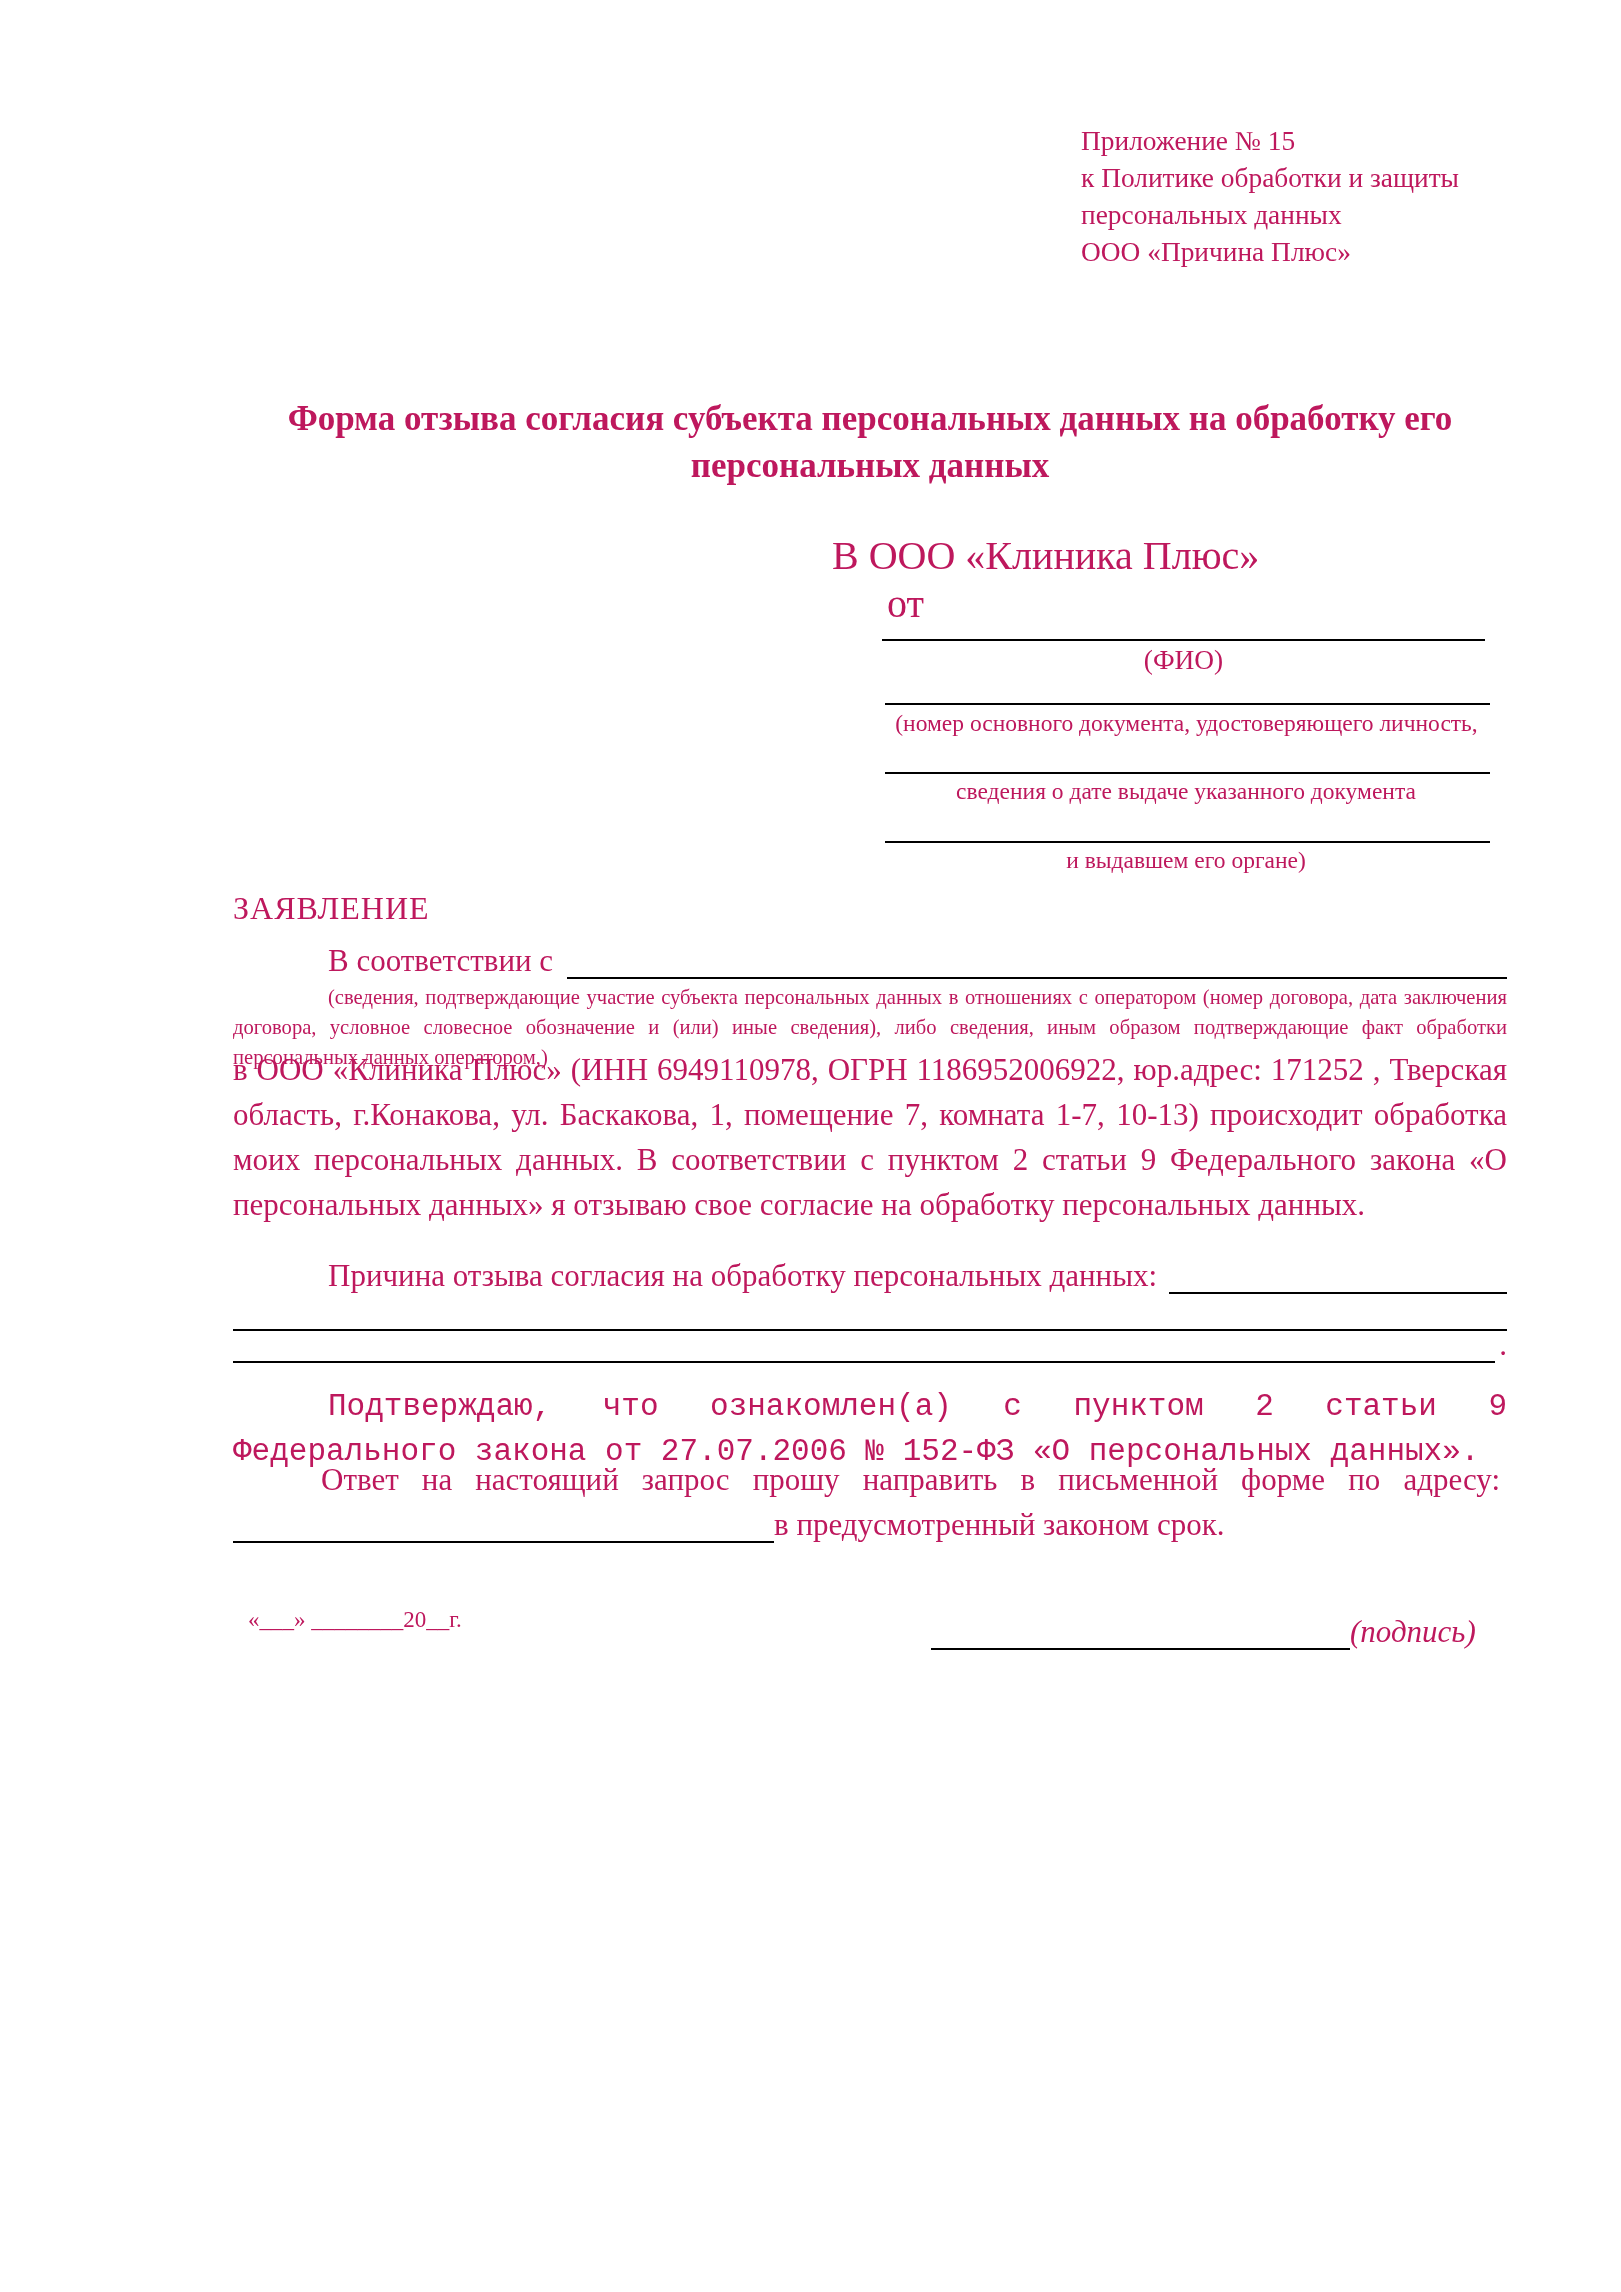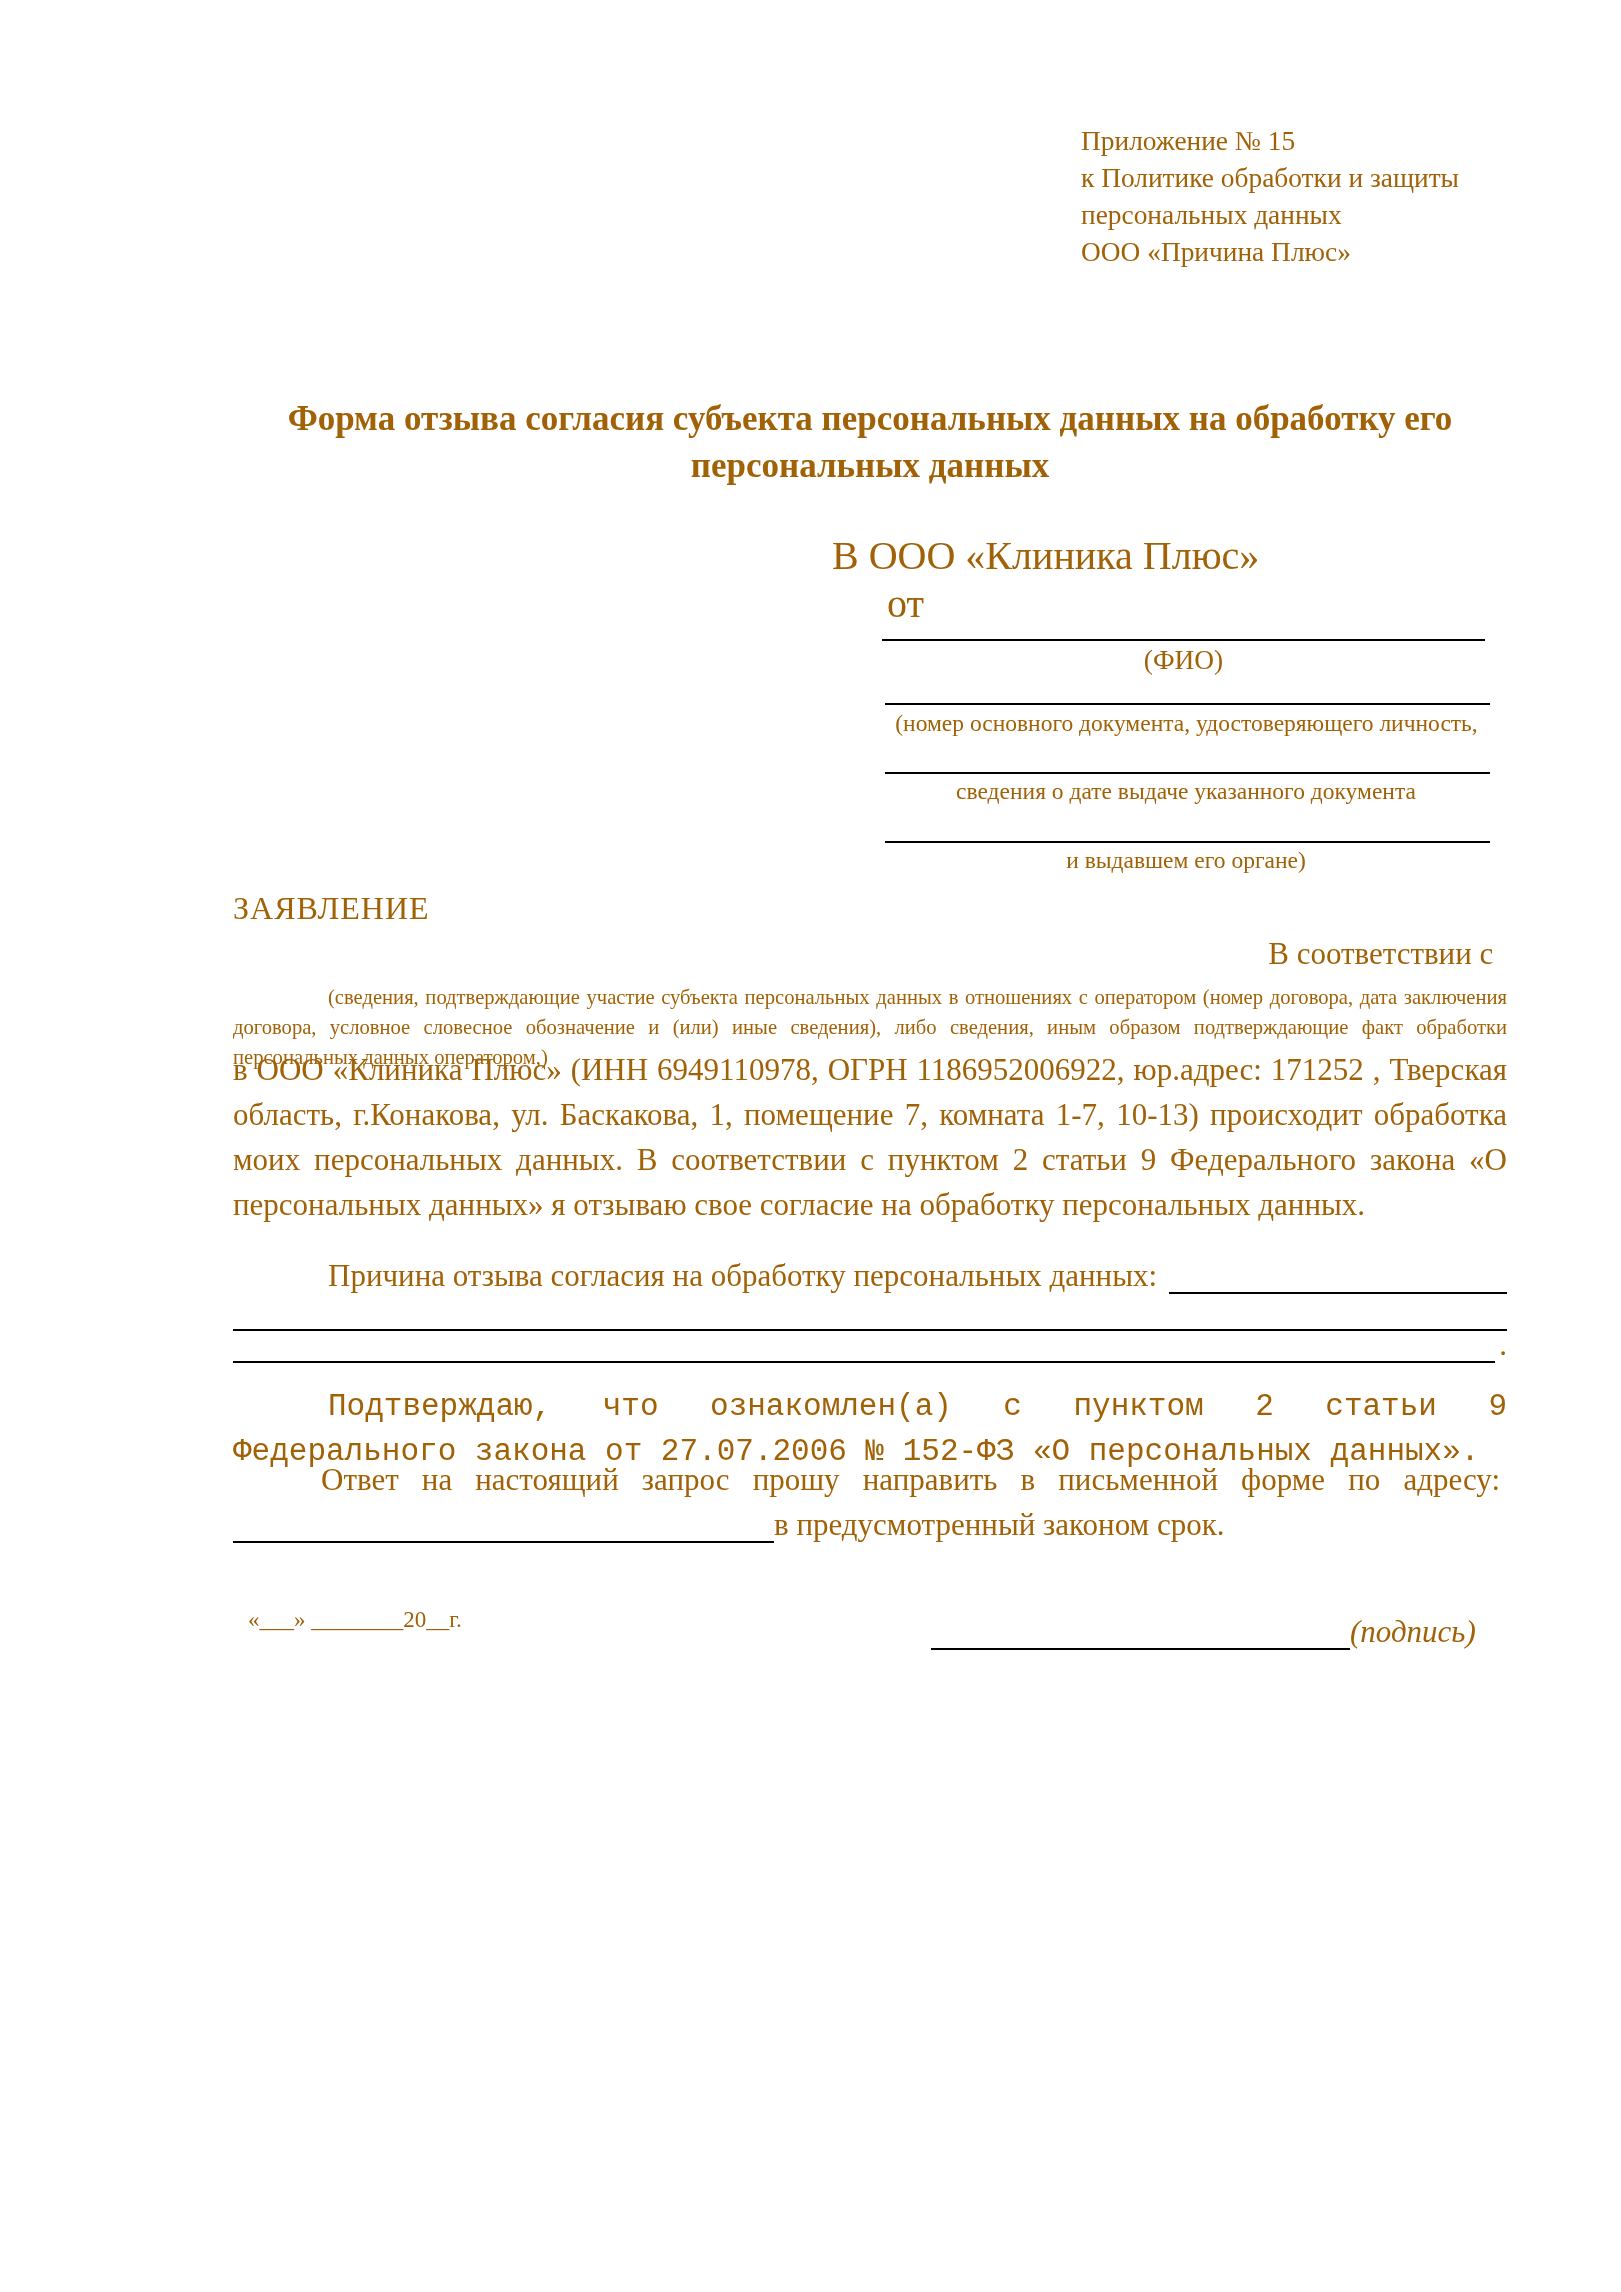--- a/index.html
+++ b/index.html
@@ -2,21 +2,21 @@
 <html><head>
 <meta charset="utf-8">
 <style>
   html, body { margin: 0; padding: 0; background: #ffffff; }
   .page {
     position: relative;
     width: 1621px;
     height: 2293px;
     background: #ffffff;
     font-family: "Liberation Serif", "DejaVu Serif", serif;
-    color: #a16207;
+    color: #be185d;
     overflow: hidden;
   }
   .abs { position: absolute; }
 
   .appendix { left: 1081px; top: 123px; font-size: 27.4px; line-height: 37px; }
 
   .doc-title {
     left: 233px; top: 395px; width: 1274px;
     text-align: center; font-weight: bold;
     font-size: 35px; line-height: 47px;
@@ -38,21 +38,21 @@
   .cap-doc3 { left: 882px; top: 847px; width: 608px; font-size: 23.5px; }
 
   .statement-heading {
     left: 233px; top: 890px; width: 1274px;
     text-align: left; font-size: 32px; letter-spacing: 1px;
   }
 
   .flex-row { display: flex; align-items: flex-end; }
   .blank { flex: 1 1 auto; border-bottom: 2.9px solid #000000; }
 
-  .intro-row { left: 233px; top: 936px; width: 1274px; height: 43px; font-size: 31px; flex-direction: column; }
+  .intro-row { left: 233px; top: 936px; width: 1274px; height: 43px; font-size: 31px; }
   .intro-row .lbl { white-space: nowrap; padding-left: 95px; padding-right: 13.7px; }
 
   .intro-note {
     left: 233px; top: 982px; width: 1274px;
     font-size: 20.6px; line-height: 30px;
     text-align: justify; text-indent: 95px;
   }
 
   .body-par {
     left: 233px; top: 1047px; width: 1274px;

